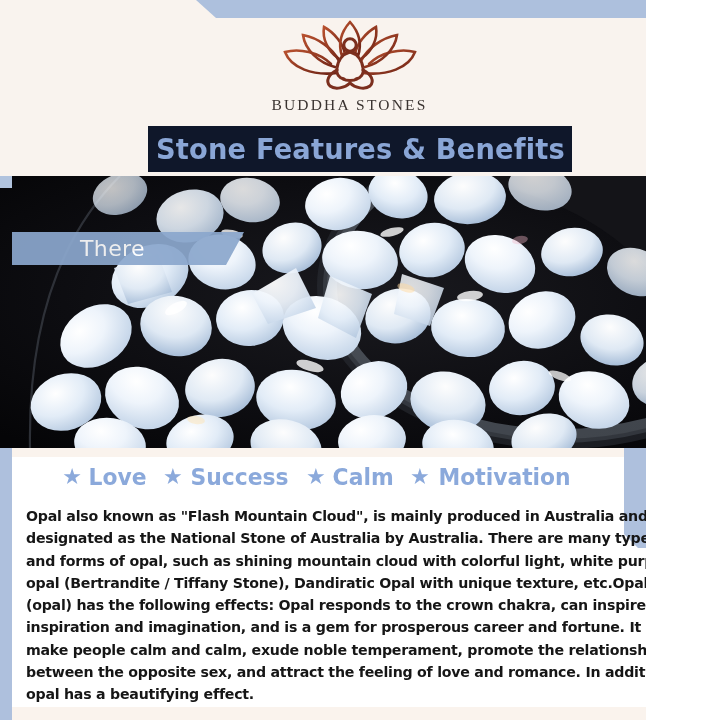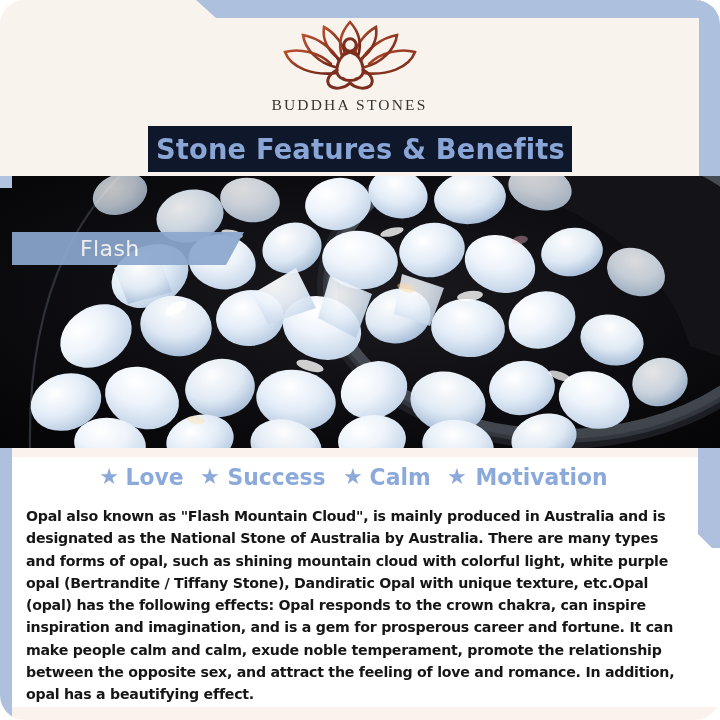--- a/index.html
+++ b/index.html
@@ -9,25 +9,24 @@
   body {
     width: 720px;
     height: 720px;
     font-family: "Liberation Sans", sans-serif;
     background: #ffffff;
     overflow: hidden;
   }
 
   #page {
     position: relative;
-    width: 720px;
+    width: 646px;
     height: 720px;
     overflow: hidden;
     background: #faf4ef;
-    border-radius: 25px;
   }
 
   
   .header {
     position: absolute;
     left: 0; top: 0;
     width: 720px;
     height: 176px;
     background: #f9f3ee;
     overflow: hidden;
@@ -381,21 +380,21 @@
 
         <ellipse cx="406" cy="112" rx="9" ry="4" fill="#ffd9a0" opacity="0.5" transform="rotate(18 406 112)"></ellipse>
         <ellipse cx="520" cy="64" rx="8" ry="4" fill="#f2b7c8" opacity="0.4" transform="rotate(-10 520 64)"></ellipse>
         <ellipse cx="196" cy="244" rx="9" ry="4" fill="#ffe2ae" opacity="0.45" transform="rotate(8 196 244)"></ellipse>
       </g>
     </svg>
   </div>
   <div class="photo-left-sliver"></div>
 
   <div class="stone-label">
-    <span>Flash</span>
+    <span>There</span>
   </div>
 
   <div class="bottom"></div>
   <div class="bot-cream-top"></div>
   <div class="bot-cream-bottom"></div>
   <div class="bot-left-strip"></div>
   <div class="bot-right-shape"></div>
 
   <div class="benefits">
     <div class="benefit">

